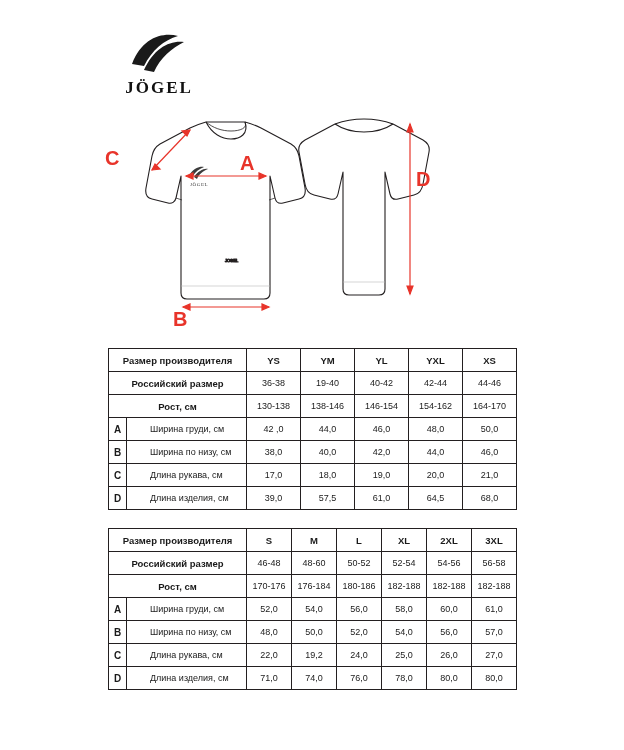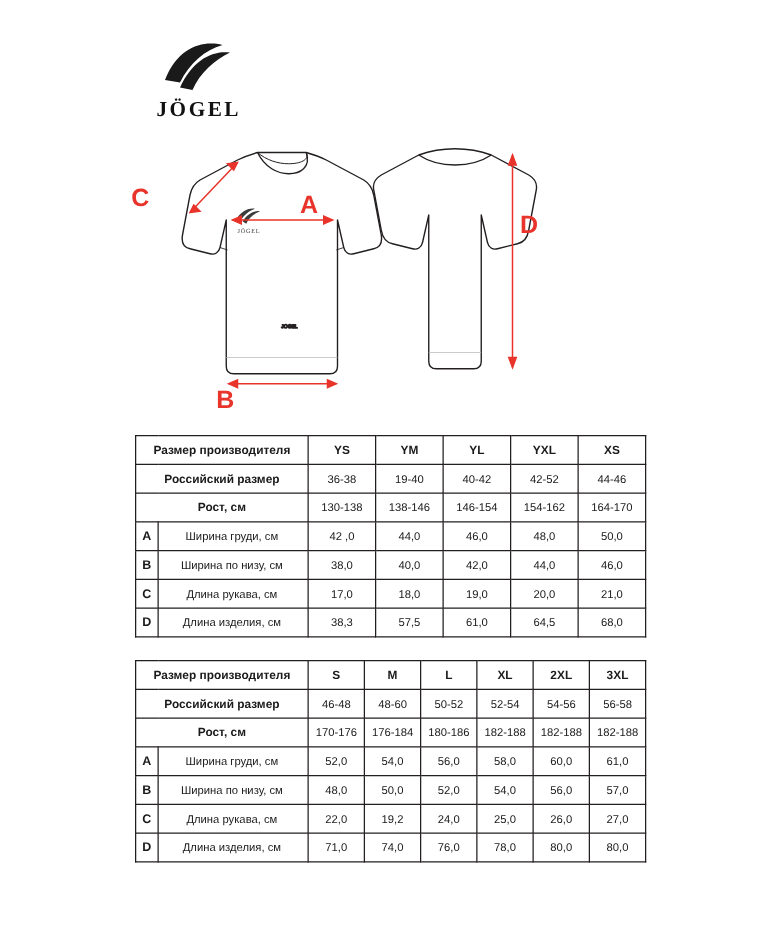--- a/index.html
+++ b/index.html
@@ -78,22 +78,22 @@
   table.size td.lbl {
     width: 18px;
     font-weight: bold;
     font-size: 10px;
   }
   table.size td.head {
     font-weight: bold;
     font-size: 9.5px;
   }
   table.size td.rowname {
-    text-align: center;
-    padding-left: 0;
+    text-align: left;
+    padding-left: 23px;
     font-size: 9px;
   }
   table.size td.rownamec {
     text-align: center;
     font-weight: bold;
     font-size: 9.5px;
   }
   .gap { height: 18px; }
 </style>
 </head>
@@ -228,21 +228,21 @@
           <td class="head">YM</td>
           <td class="head">YL</td>
           <td class="head">YXL</td>
           <td class="head">XS</td>
         </tr>
         <tr>
           <td class="rownamec" colspan="2">Российский размер</td>
           <td>36-38</td>
           <td>19-40</td>
           <td>40-42</td>
-          <td>42-52</td>
+          <td>42-44</td>
           <td>44-46</td>
         </tr>
         <tr>
           <td class="rownamec" colspan="2">Рост, см</td>
           <td>130-138</td>
           <td>138-146</td>
           <td>146-154</td>
           <td>154-162</td>
           <td>164-170</td>
         </tr>
@@ -269,21 +269,21 @@
           <td class="rowname">Длина рукава, см</td>
           <td>17,0</td>
           <td>18,0</td>
           <td>19,0</td>
           <td>20,0</td>
           <td>21,0</td>
         </tr>
         <tr>
           <td class="lbl">D</td>
           <td class="rowname">Длина изделия, см</td>
-          <td>38,3</td>
+          <td>39,0</td>
           <td>57,5</td>
           <td>61,0</td>
           <td>64,5</td>
           <td>68,0</td>
         </tr>
       </tbody>
     </table>
   <div class="gap"></div>
   <table class="size" id="table-1">
       <colgroup>

